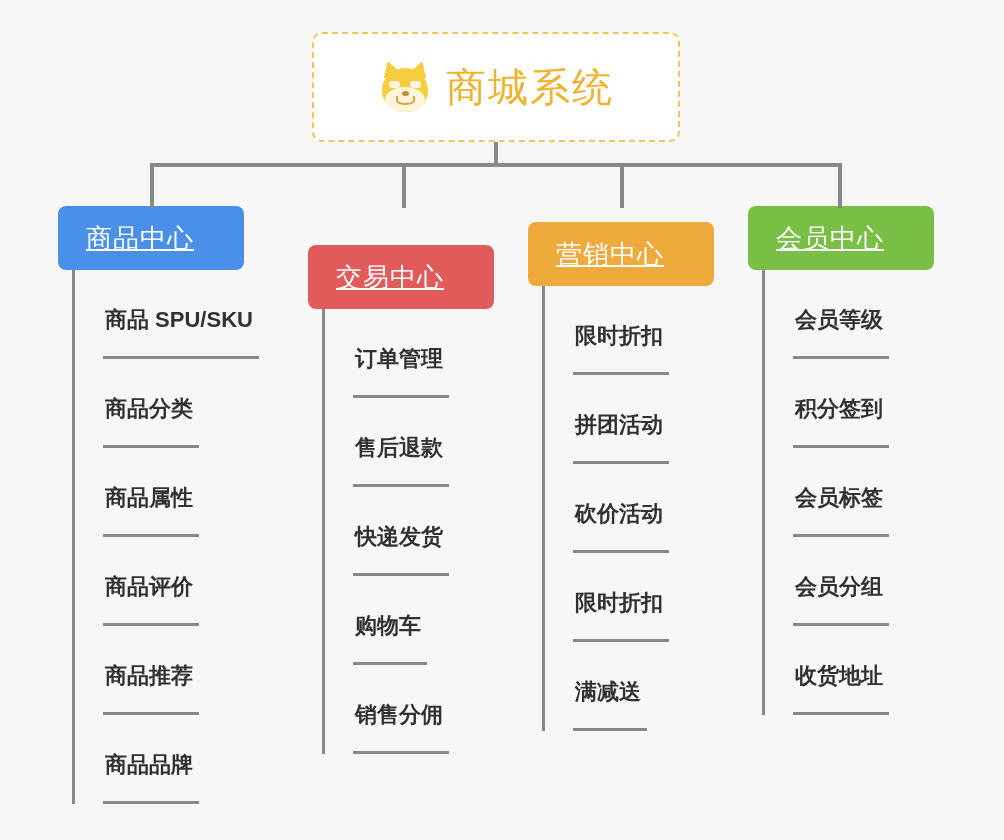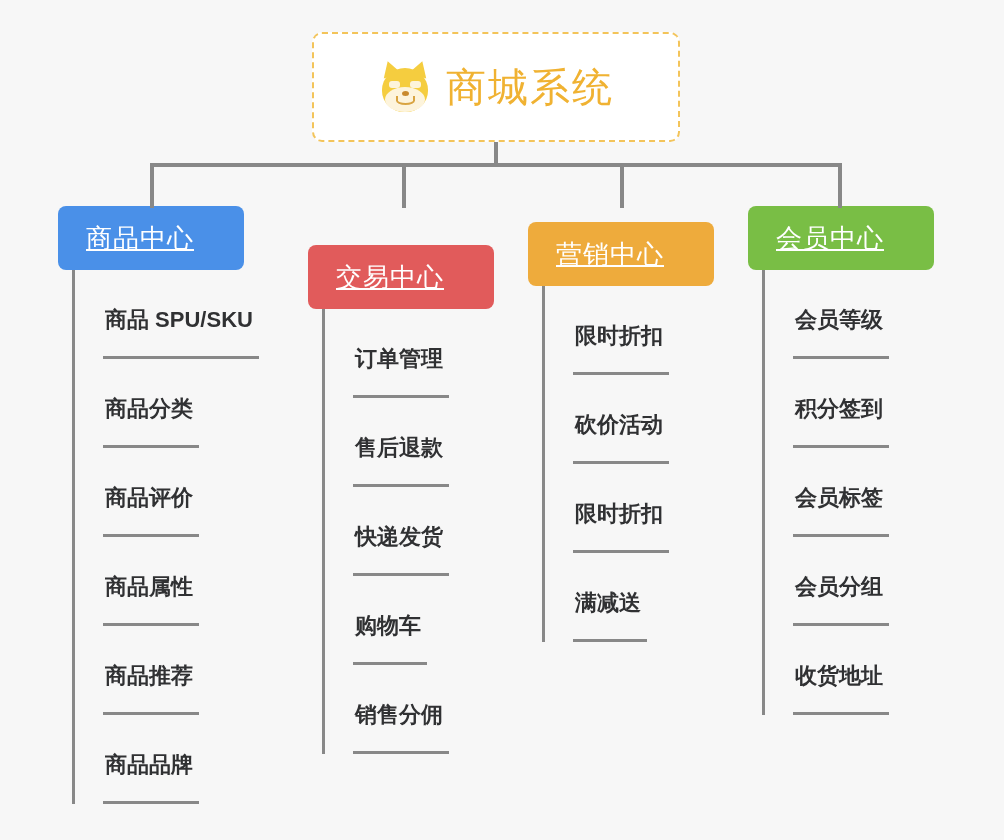--- a/index.html
+++ b/index.html
@@ -190,24 +190,24 @@
           <span>商品中心</span>
         </div>
         <div class="leaf-list">
           <div class="leaf-item">
             <span class="leaf-label">商品 SPU/SKU</span>
           </div>
           <div class="leaf-item">
             <span class="leaf-label">商品分类</span>
           </div>
           <div class="leaf-item">
+            <span class="leaf-label">商品属性</span>
+          </div>
+          <div class="leaf-item">
             <span class="leaf-label">商品评价</span>
-          </div>
-          <div class="leaf-item">
-            <span class="leaf-label">商品属性</span>
           </div>
           <div class="leaf-item">
             <span class="leaf-label">商品推荐</span>
           </div>
           <div class="leaf-item">
             <span class="leaf-label">商品品牌</span>
           </div>
         </div>
       </div>
       <div class="column" style="left: 308px; width: 186px;">
@@ -232,20 +232,23 @@
           </div>
         </div>
       </div>
       <div class="column" style="left: 528px; width: 186px;">
         <div class="cat-header" style="background: rgb(238, 171, 60); margin-top: 16px;">
           <span>营销中心</span>
         </div>
         <div class="leaf-list">
           <div class="leaf-item">
             <span class="leaf-label">限时折扣</span>
+          </div>
+          <div class="leaf-item">
+            <span class="leaf-label">拼团活动</span>
           </div>
           <div class="leaf-item">
             <span class="leaf-label">砍价活动</span>
           </div>
           <div class="leaf-item">
             <span class="leaf-label">限时折扣</span>
           </div>
           <div class="leaf-item">
             <span class="leaf-label">满减送</span>
           </div>

